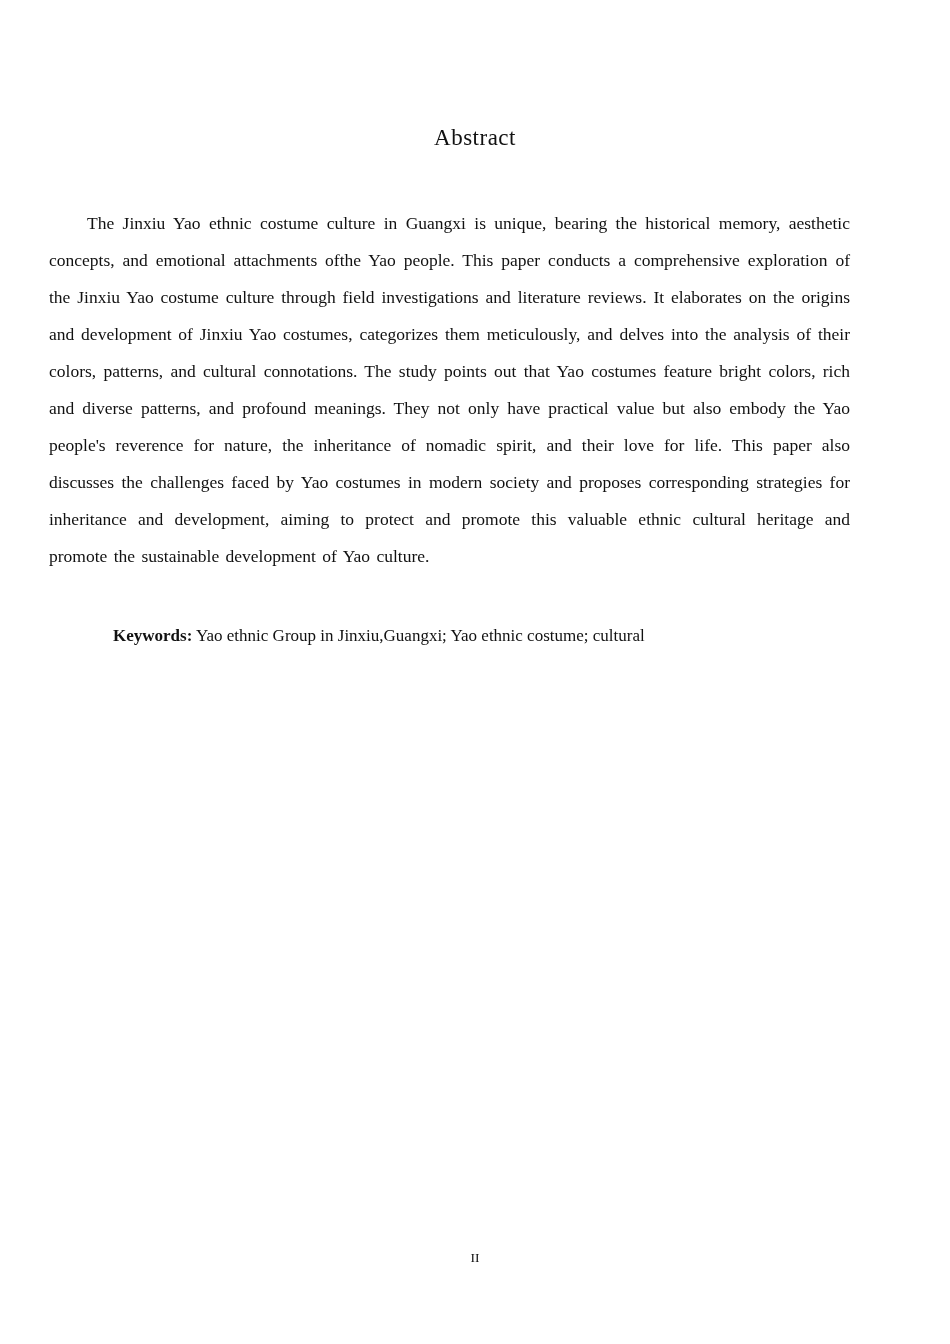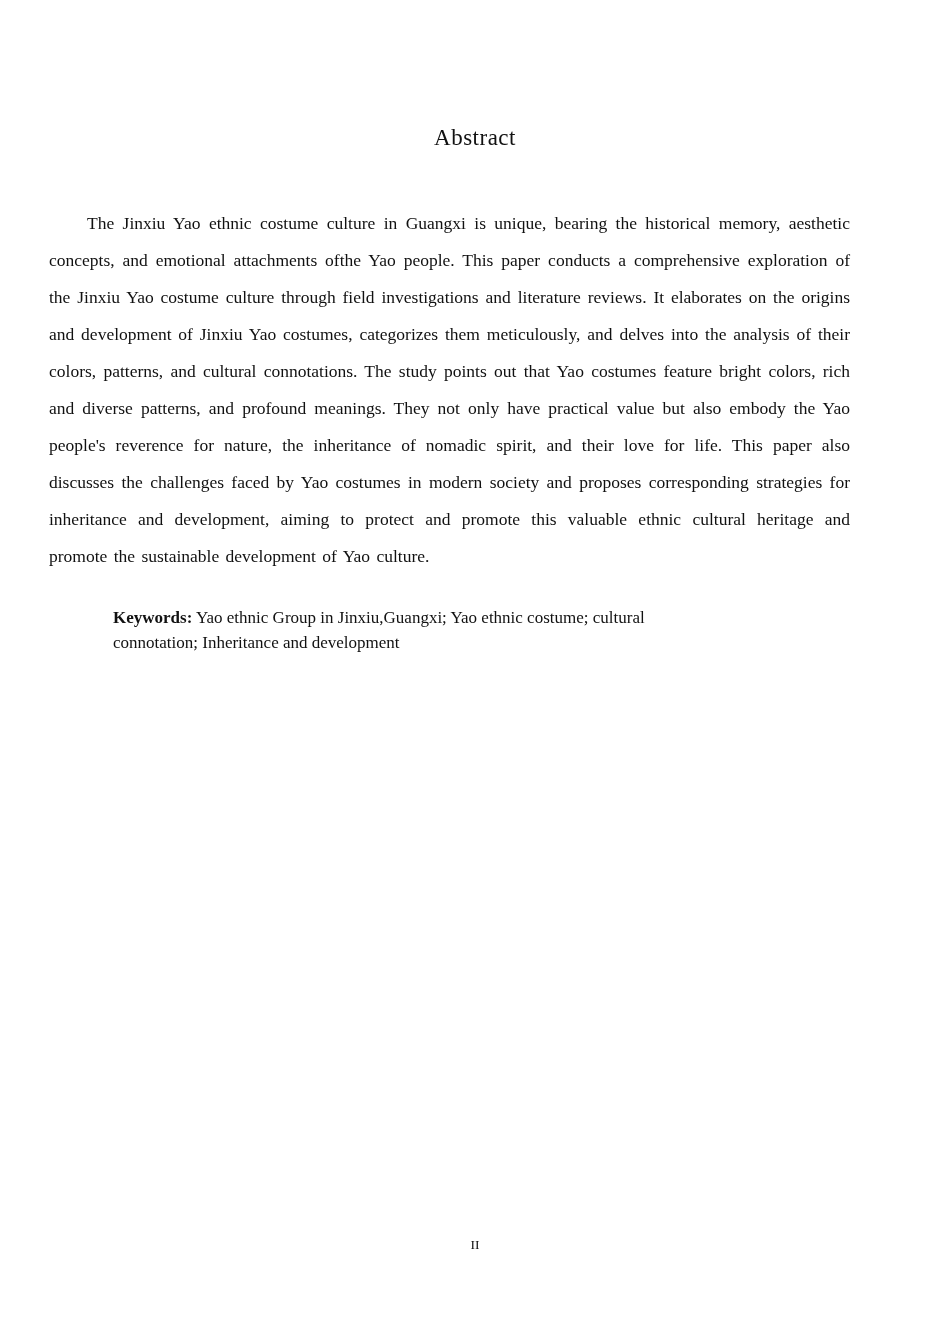--- a/index.html
+++ b/index.html
@@ -28,48 +28,47 @@
   .abstract-body {
     margin: 54px 100px 0 49px;
     text-align: justify;
     text-indent: 38px;
     font-size: 17.5px;
     line-height: 37px;
     color: #111111;
     word-spacing: 2px;
   }
   .keywords {
-    margin: 30px 100px 0 113px;
+    margin: 48px 100px 0 113px;
     font-size: 17px;
     line-height: 25px;
     text-align: left;
     color: #111111;
   }
   .keywords strong {
     font-weight: 700;
   }
   .page-number {
     position: absolute;
-    bottom: 91px;
+    bottom: 78px;
     left: 0;
     width: 100%;
     text-align: center;
     font-size: 13.5px;
     color: #111111;
   }
 </style>
 </head>
 <body>
 
 <div class="page">
 
   <h1 class="abstract-title">Abstract</h1>
 
   <p class="abstract-body">The Jinxiu Yao ethnic costume culture in Guangxi is unique, bearing the historical memory, aesthetic concepts, and emotional attachments ofthe Yao people. This paper conducts a comprehensive exploration of the Jinxiu Yao costume culture through field investigations and literature reviews. It elaborates on the origins and development of Jinxiu Yao costumes, categorizes them meticulously, and delves into the analysis of their colors, patterns, and cultural connotations. The study points out that Yao costumes feature bright colors, rich and diverse patterns, and profound meanings. They not only have practical value but also embody the Yao people's reverence for nature, the inheritance of nomadic spirit, and their love for life. This paper also discusses the challenges faced by Yao costumes in modern society and proposes corresponding strategies for inheritance and development, aiming to protect and promote this valuable ethnic cultural heritage and promote the sustainable development of Yao culture.</p>
 
   <p class="keywords">
     <strong>Keywords:</strong><span> Yao ethnic Group in Jinxiu,Guangxi; Yao ethnic costume; cultural</span><br>
-    <span>connotation; Inheritance and development</span>
   </p>
 
   <div class="page-number">II</div>
 
 </div>
 
 </body></html>

